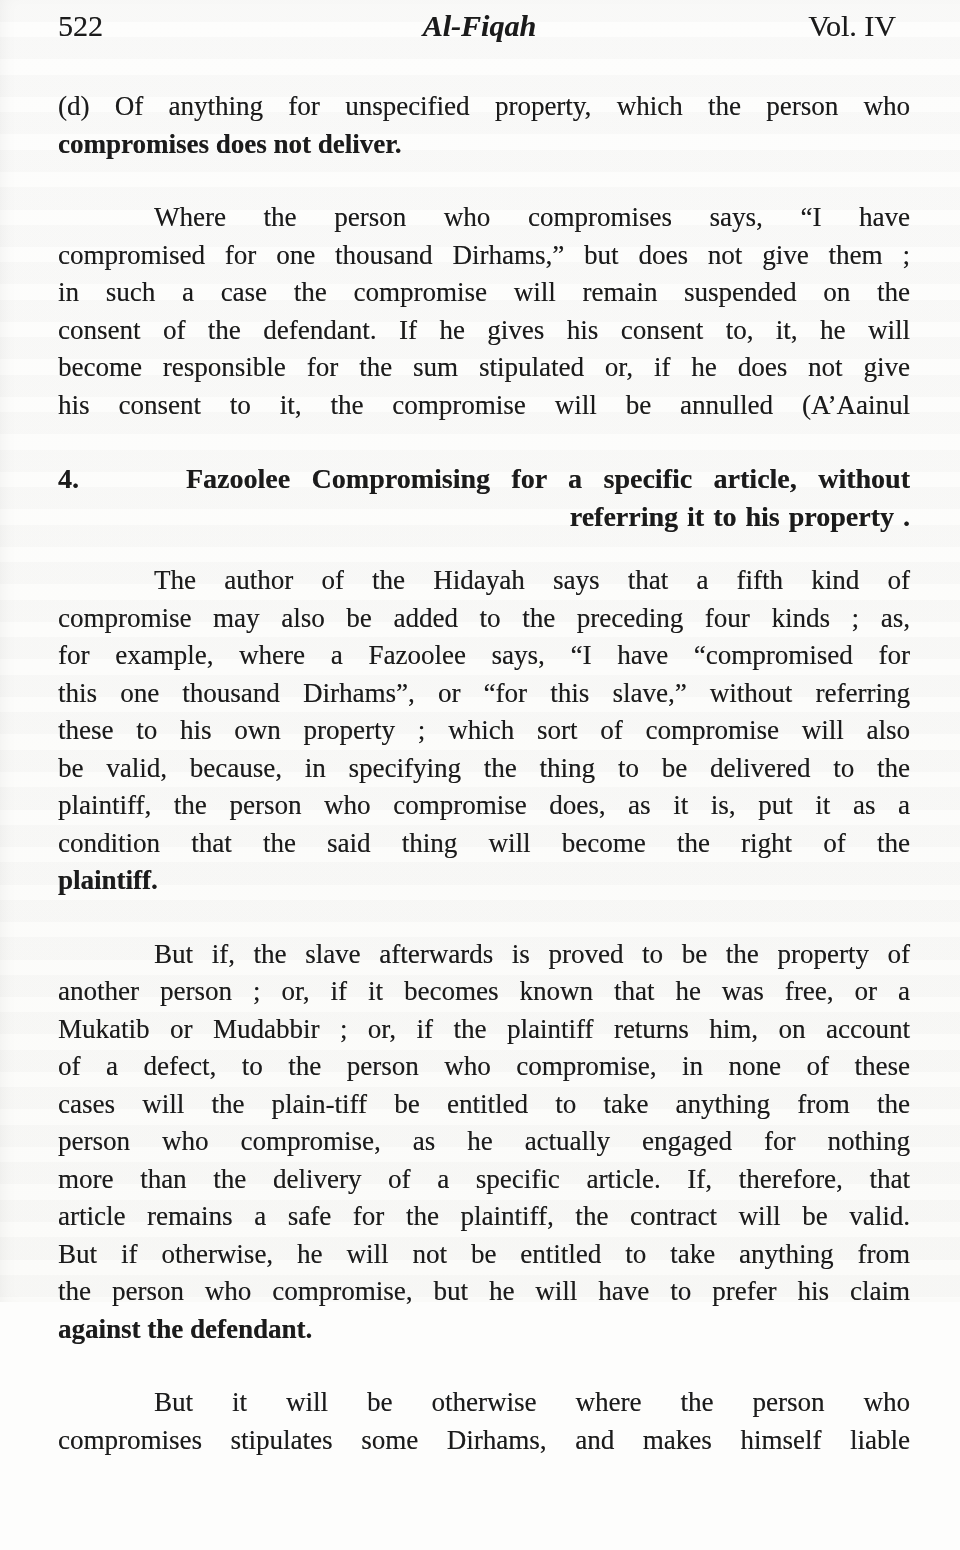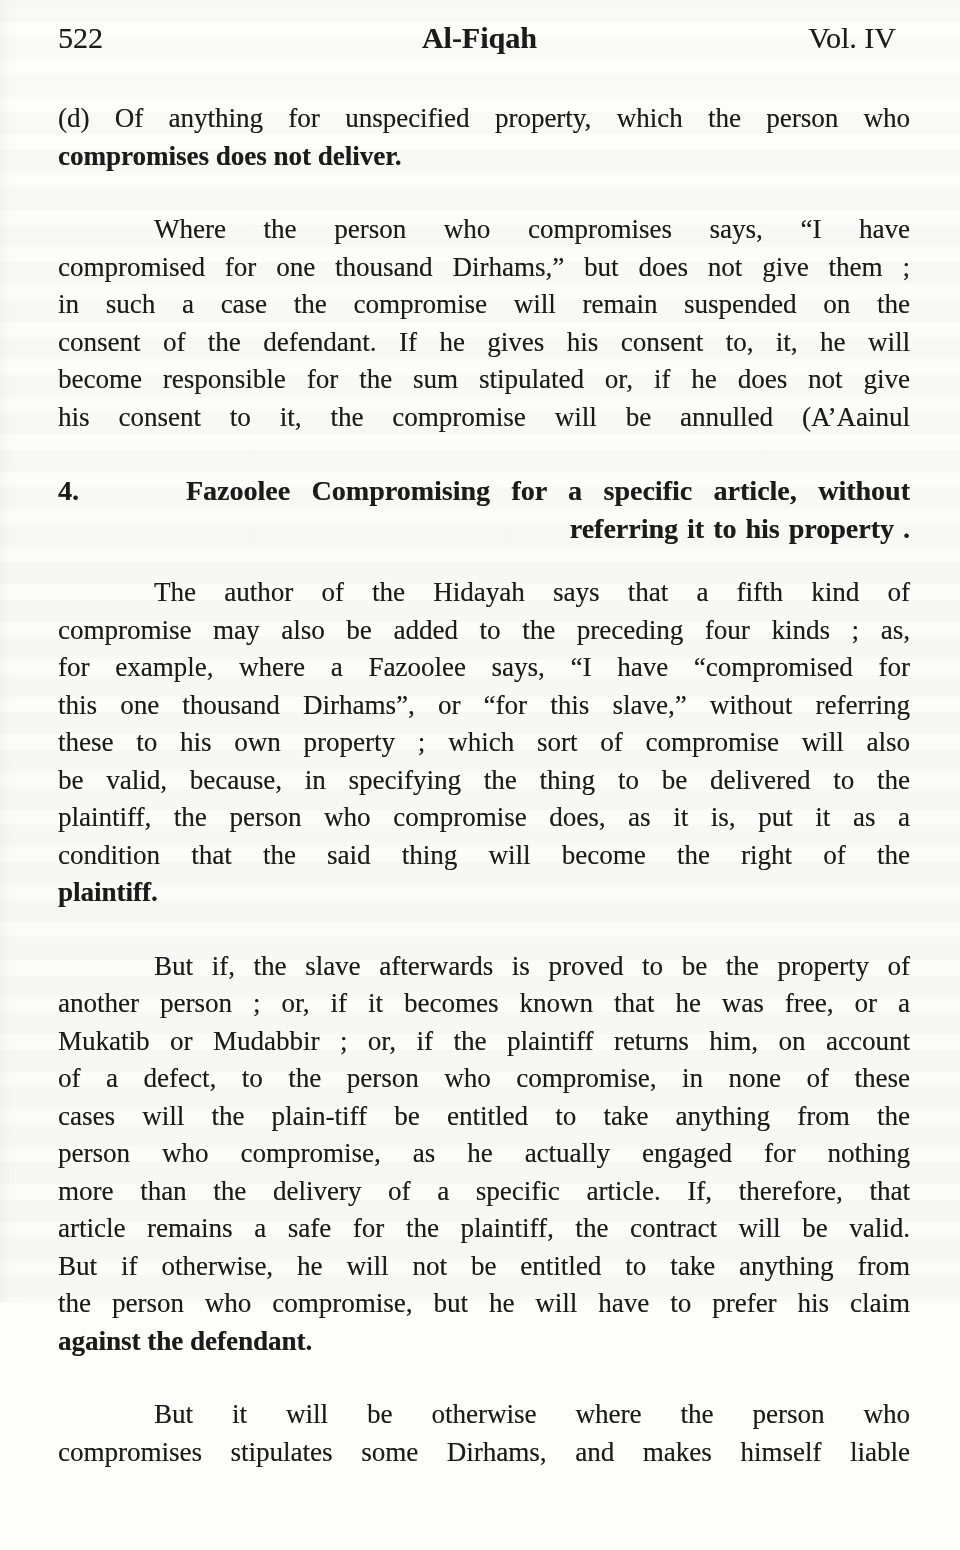--- a/index.html
+++ b/index.html
@@ -10,21 +10,21 @@
     width: 960px;
     height: 1550px;
     background: #fdfdfc;
     overflow: hidden;
   }
   .page {
     position: relative;
     width: 960px;
     height: 1302px;
     box-sizing: border-box;
-    padding: 20px 50px 0 58px;
+    padding: 8px 50px 0 58px;
     font-family: "Liberation Serif", "DejaVu Serif", serif;
     color: #1b1b1b;
     background:
       repeating-linear-gradient(180deg,
         rgba(110,110,110,0.030) 0px, rgba(110,110,110,0.030) 22px,
         rgba(255,255,255,0) 22px, rgba(255,255,255,0) 37.5px),
       linear-gradient(180deg, #fdfdfc, #fbfbf9);
     box-shadow: inset 10px 0 20px -12px rgba(0,0,0,0.07);
     text-shadow: 0.2px 0.3px 0.5px rgba(45,45,45,0.55);
   }
@@ -38,20 +38,21 @@
   .pagenum {
     position: absolute;
     left: 0;
     top: 0;
   }
   .title {
     position: absolute;
     left: 50%;
     transform: translateX(-54%);
     top: 0;
+    font-style: italic;
     font-weight: bold;
   }
   .vol {
     position: absolute;
     right: 14px;
     top: 0;
   }
   .para {
     margin: 0 0 36px 0;
     font-size: 27px;

